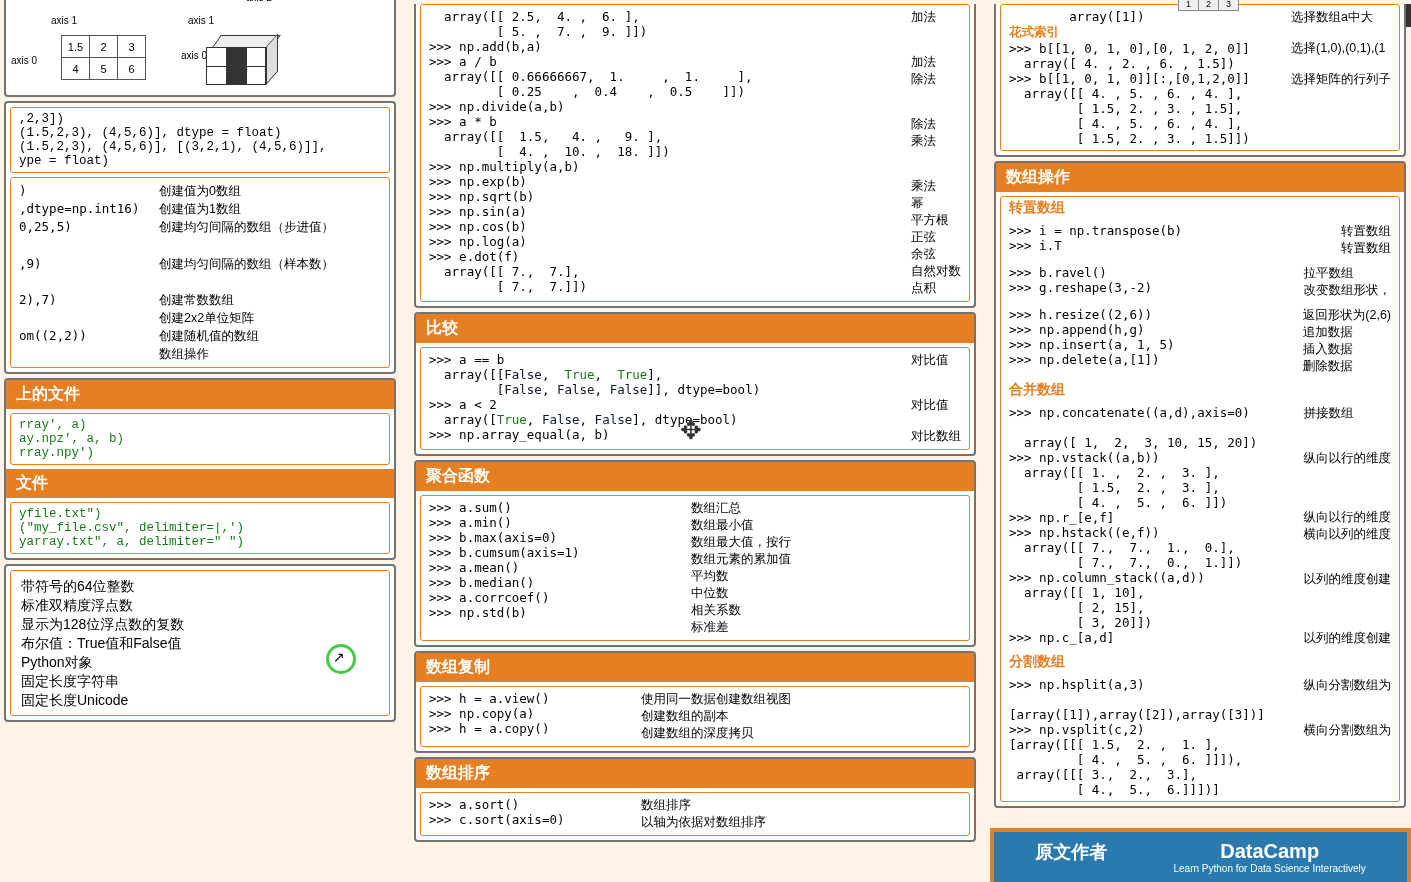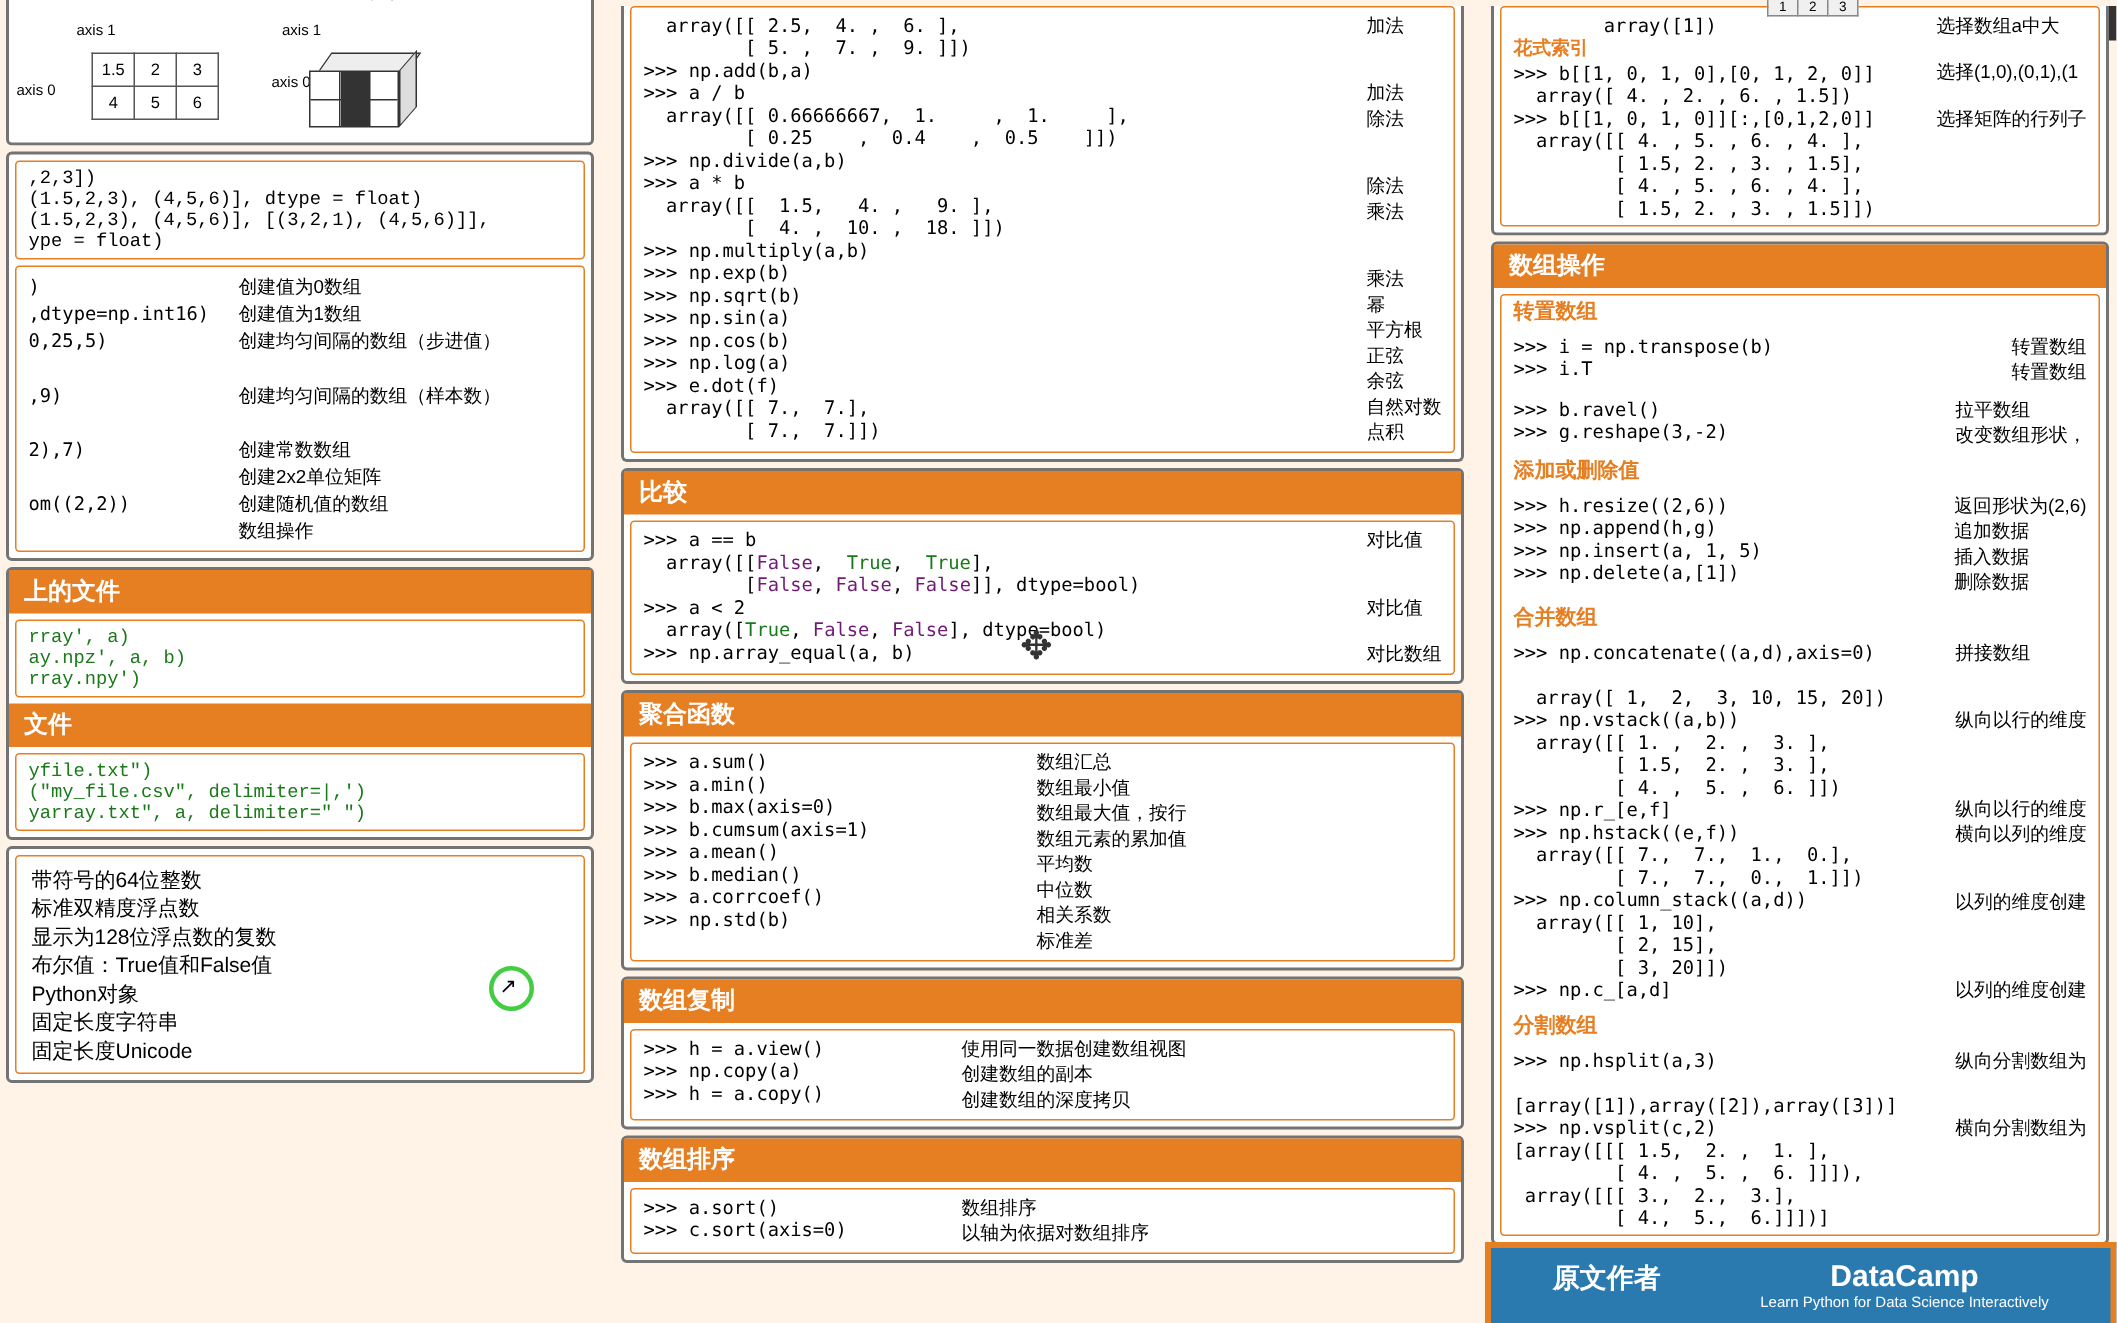--- a/index.html
+++ b/index.html
@@ -169,21 +169,21 @@
     display:flex;
     justify-content: space-around;
     border:4px solid #e67e22;
     border-bottom:none;
   }
   .footer-left{font-size:18px; font-weight:bold;}
   .footer-right{text-align:center;}
   .dc-logo{font-size:20px; font-weight:bold;}
   .dc-sub{font-size:10px;}
   .kw-true{color:#1a7a1a;}
-  .kw-false{color:#701a75;}
+  .kw-false{color:#0f172a;}
   .str{color:#1a7a1a;}
   pre{white-space:pre;}
   .two-col-list{
     display:grid;
     grid-template-columns: 140px 1fr;
     padding:4px 8px;
     font-family: "Courier New", monospace;
     font-size:12.5px;
     line-height:1.45;
   }
@@ -448,21 +448,20 @@
 &gt;&gt;&gt; i.T</pre>
         <pre class="code-right">转置数组
 转置数组</pre>
       </div>
       <div class="code-block">
         <pre class="code-left">&gt;&gt;&gt; b.ravel()
 &gt;&gt;&gt; g.reshape(3,-2)</pre>
         <pre class="code-right">拉平数组
 改变数组形状，</pre>
       </div>
-      <div class="subheader">添加或删除值</div>
       <div class="code-block">
         <pre class="code-left">&gt;&gt;&gt; h.resize((2,6))
 &gt;&gt;&gt; np.append(h,g)
 &gt;&gt;&gt; np.insert(a, 1, 5)
 &gt;&gt;&gt; np.delete(a,[1])</pre>
         <pre class="code-right">返回形状为(2,6)
 追加数据
 插入数据
 删除数据</pre>
       </div>

